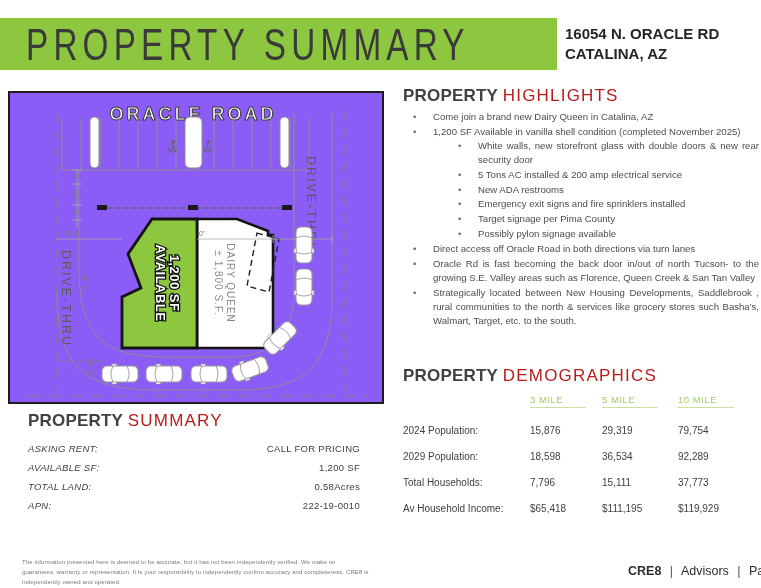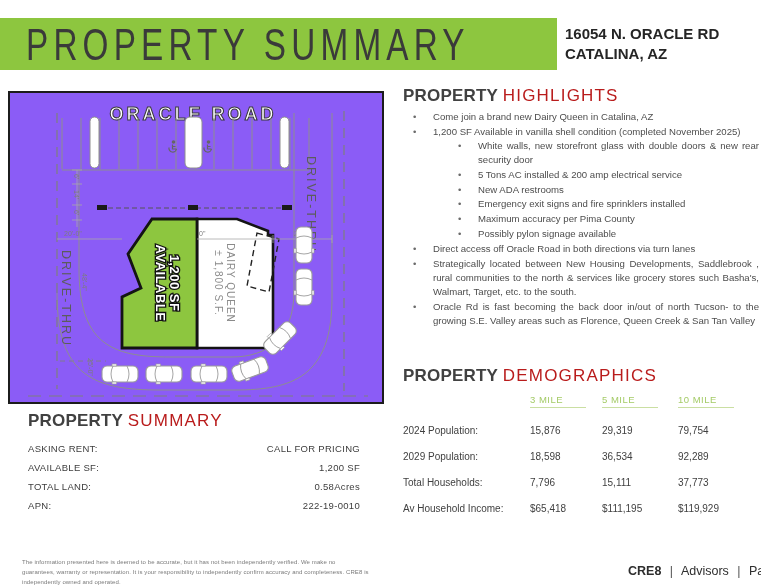--- a/index.html
+++ b/index.html
@@ -18,21 +18,21 @@
 
   
   .sec-heading{font-size:17px;font-weight:700;color:#414141;letter-spacing:0.2px;white-space:nowrap;}
   .sec-heading .green{color:#b91c1c;font-weight:400;letter-spacing:1.2px;}
 
   
   .summary{position:absolute;left:28px;top:411px;width:332px;}
   .summary .rows{margin-top:12px;}
   .srow{display:flex;justify-content:space-between;font-size:9.5px;color:#3d3d3d;
         letter-spacing:0.3px;margin-bottom:8px;}
-  .srow .lab{font-weight:400;}
+  .srow .lab{font-weight:400;font-style:italic;}
   .srow .val{text-align:right;}
 
   
   .highlights{position:absolute;left:403px;top:86px;width:356px;}
   ul.hl{list-style:none;margin:4px 0 8px 0;padding:0;font-size:9.6px;color:#4d4d4d;line-height:1.45;
         text-align:justify;}
   ul.hl > li{position:relative;padding-left:30px;margin-bottom:1px;}
   ul.hl > li::before{content:"•";position:absolute;left:10px;color:#6b6b6b;}
   ul.sub{list-style:none;margin:0;padding:0;}
   ul.sub > li{position:relative;padding-left:45px;margin-bottom:1px;}
@@ -223,27 +223,27 @@
   </div>
   <ul class="hl">
     <li>Come join a brand new Dairy Queen in Catalina, AZ</li>
     <li>
       <span>1,200 SF Available in vanilla shell condition (completed November 2025)</span>
       <ul class="sub">
         <li>White walls, new storefront glass with double doors &amp; new rear security door</li>
         <li>5 Tons AC installed &amp; 200 amp electrical service</li>
         <li>New ADA restrooms</li>
         <li>Emergency exit signs and fire sprinklers installed</li>
-        <li>Maximum accuracy per Pima County</li>
+        <li>Target signage per Pima County</li>
         <li>Possibly pylon signage available</li>
       </ul>
     </li>
     <li>Direct access off Oracle Road in both directions via turn lanes</li>
+    <li>Oracle Rd is fast becoming the back door in/out of north Tucson- to the growing S.E. Valley areas such as Florence, Queen Creek &amp; San Tan Valley</li>
     <li>Strategically located between New Housing Developments, Saddlebrook , rural communities to the north &amp; services like grocery stores such Basha's, Walmart, Target, etc. to the south.</li>
-    <li>Oracle Rd is fast becoming the back door in/out of north Tucson- to the growing S.E. Valley areas such as Florence, Queen Creek &amp; San Tan Valley</li>
   </ul>
 </div>
 
 <div class="demographics">
   <div class="sec-heading">
     <span>PROPERTY</span>
     <span class="green">DEMOGRAPHICS</span>
   </div>
   <div class="demo-table">
     <div class="hcell"></div>

